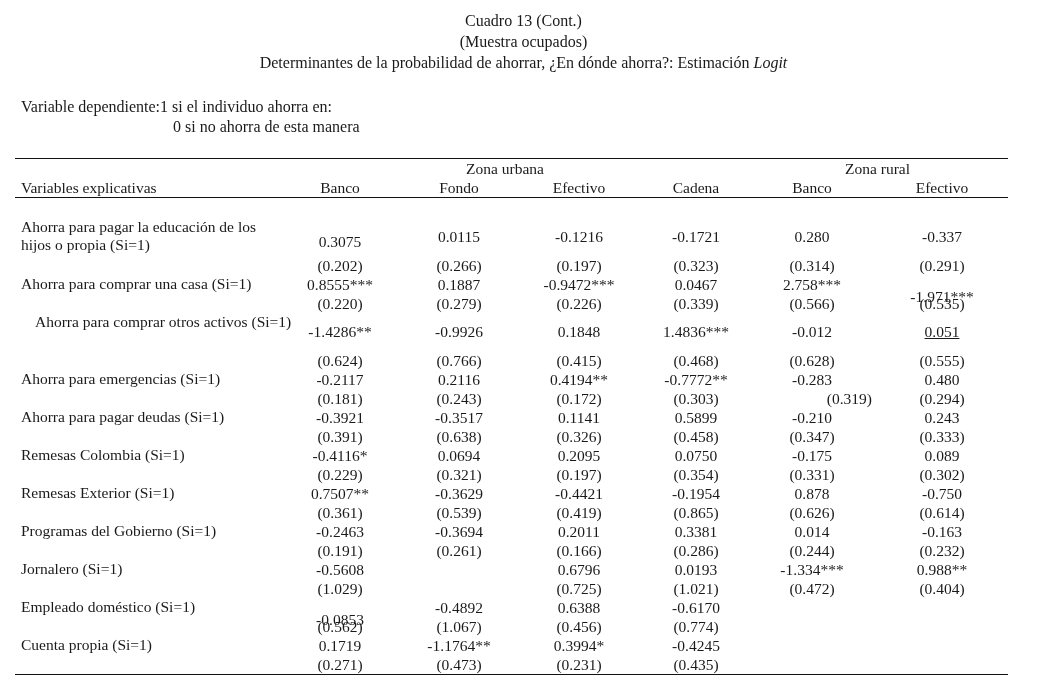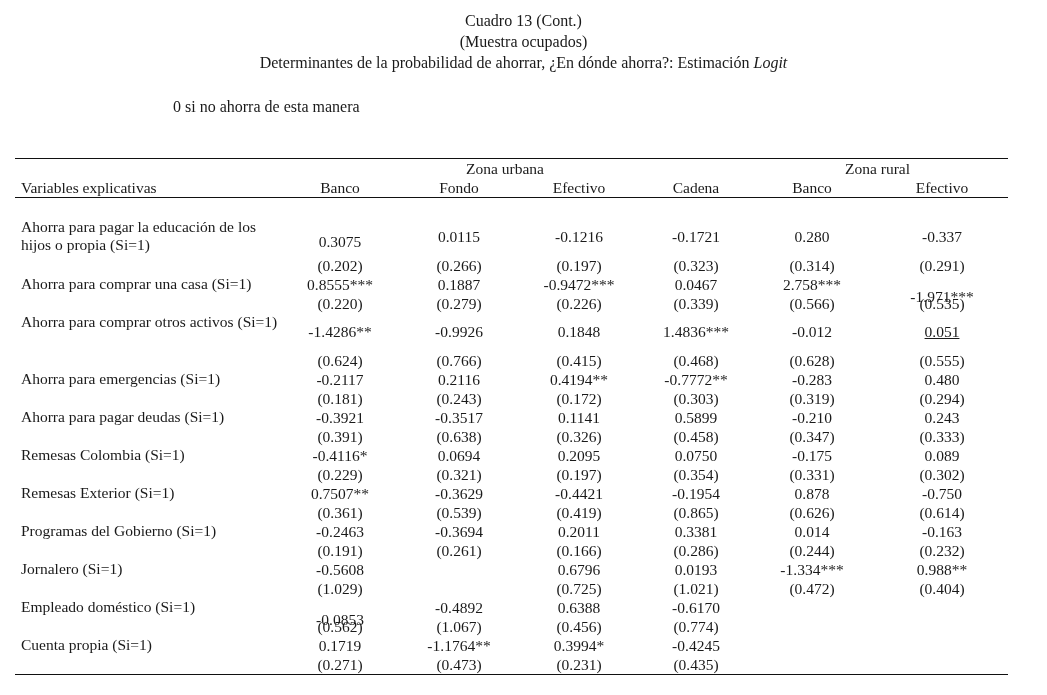--- a/index.html
+++ b/index.html
@@ -110,20 +110,21 @@
 </head>
 <body>
 
 <div class="title-block">
   <div>Cuadro 13 (Cont.)</div>
   <div>(Muestra ocupados)</div>
   <div><span>Determinantes de la probabilidad de ahorrar, ¿En dónde ahorra?: Estimación </span><em>Logit</em></div>
 </div>
 
 <div class="depvar">
+  <div>Variable dependiente:1 si el individuo ahorra en:</div>
   <div class="line2">0 si no ahorra de esta manera</div>
 </div>
 
 <div class="rule top"></div>
 <div class="zone urban">Zona urbana</div>
 <div class="zone rural">Zona rural</div>
 
 <div class="varhead">Variables explicativas</div>
 <div class="colhead hc0">Banco</div>
 <div class="colhead hc1">Fondo</div>
@@ -158,21 +159,21 @@
       <div class="cell c2" style="top: 0px;">-0.9472***</div>
       <div class="cell c2" style="top: 19px;">(0.226)</div>
       <div class="cell c3" style="top: 0px;">0.0467</div>
       <div class="cell c3" style="top: 19px;">(0.339)</div>
       <div class="cell c4" style="top: 0px;">2.758***</div>
       <div class="cell c4" style="top: 19px;">(0.566)</div>
       <div class="cell c5" style="top: 12px;">-1.971***</div>
       <div class="cell c5" style="top: 19px;">(0.535)</div>
     </div>
     <div class="row" style="height: 57px;">
-      <div class="label" style="top: 0px;">Ahorra para comprar otros activos (Si=1)</div>
+      <div class="label" style="top: 0px; margin-left: 14px;">Ahorra para comprar otros activos (Si=1)</div>
       <div class="cell c0" style="top: 9px;">-1.4286**</div>
       <div class="cell c0" style="top: 38px;">(0.624)</div>
       <div class="cell c1" style="top: 9px;">-0.9926</div>
       <div class="cell c1" style="top: 38px;">(0.766)</div>
       <div class="cell c2" style="top: 9px;">0.1848</div>
       <div class="cell c2" style="top: 38px;">(0.415)</div>
       <div class="cell c3" style="top: 9px;">1.4836***</div>
       <div class="cell c3" style="top: 38px;">(0.468)</div>
       <div class="cell c4" style="top: 9px;">-0.012</div>
       <div class="cell c4" style="top: 38px;">(0.628)</div>
@@ -183,21 +184,21 @@
       <div class="label" style="top: 0px;">Ahorra para emergencias (Si=1)</div>
       <div class="cell c0" style="top: 0px;">-0.2117</div>
       <div class="cell c0" style="top: 19px;">(0.181)</div>
       <div class="cell c1" style="top: 0px;">0.2116</div>
       <div class="cell c1" style="top: 19px;">(0.243)</div>
       <div class="cell c2" style="top: 0px;">0.4194**</div>
       <div class="cell c2" style="top: 19px;">(0.172)</div>
       <div class="cell c3" style="top: 0px;">-0.7772**</div>
       <div class="cell c3" style="top: 19px;">(0.303)</div>
       <div class="cell c4" style="top: 0px;">-0.283</div>
-      <div class="cell c4" style="top: 19px;">(0.319)</div>
+      <div class="cell c4" style="top: 19px; text-align: right;">(0.319)</div>
       <div class="cell c5" style="top: 0px;">0.480</div>
       <div class="cell c5" style="top: 19px;">(0.294)</div>
     </div>
     <div class="row" style="height: 38px;">
       <div class="label" style="top: 0px;">Ahorra para pagar deudas (Si=1)</div>
       <div class="cell c0" style="top: 0px;">-0.3921</div>
       <div class="cell c0" style="top: 19px;">(0.391)</div>
       <div class="cell c1" style="top: 0px;">-0.3517</div>
       <div class="cell c1" style="top: 19px;">(0.638)</div>
       <div class="cell c2" style="top: 0px;">0.1141</div>

